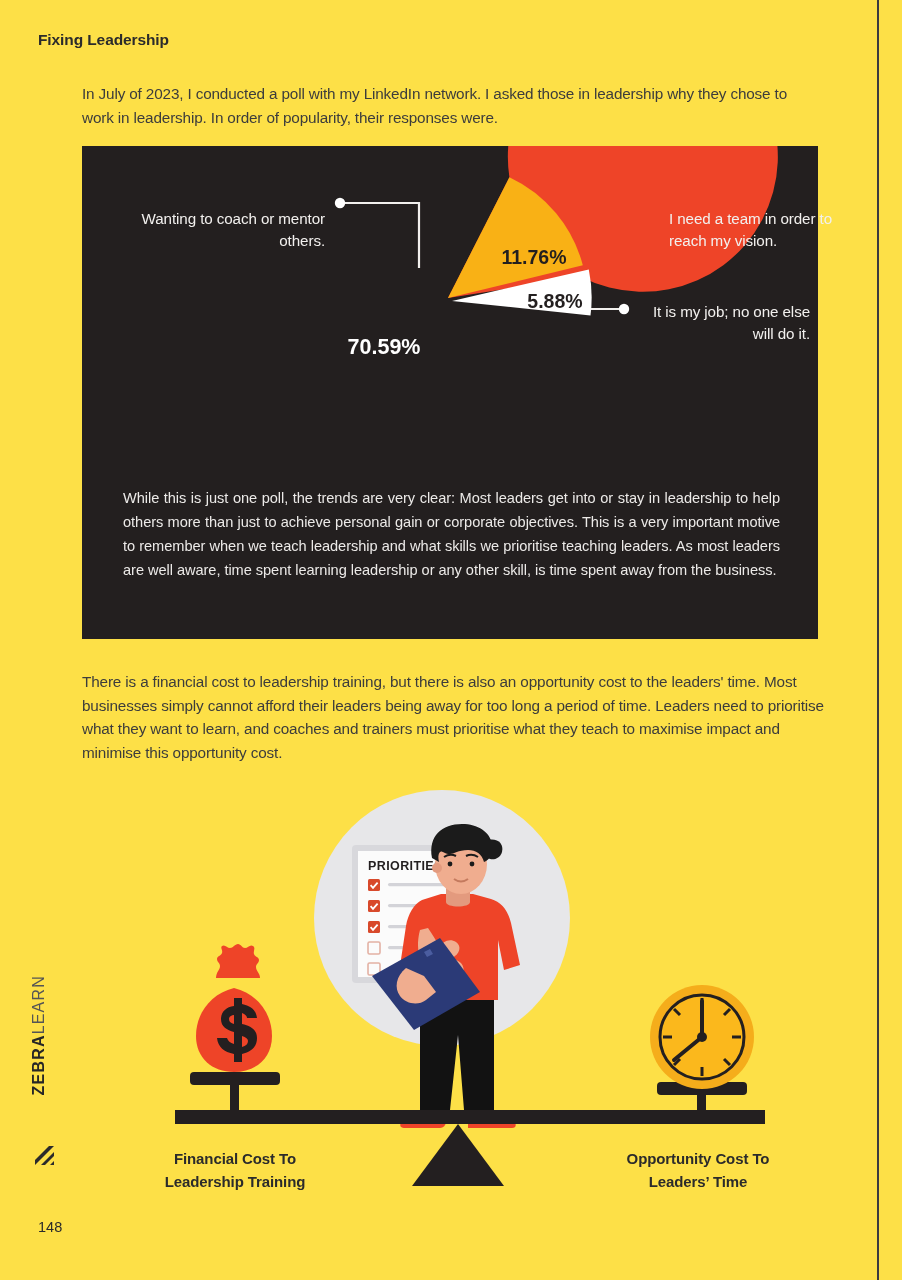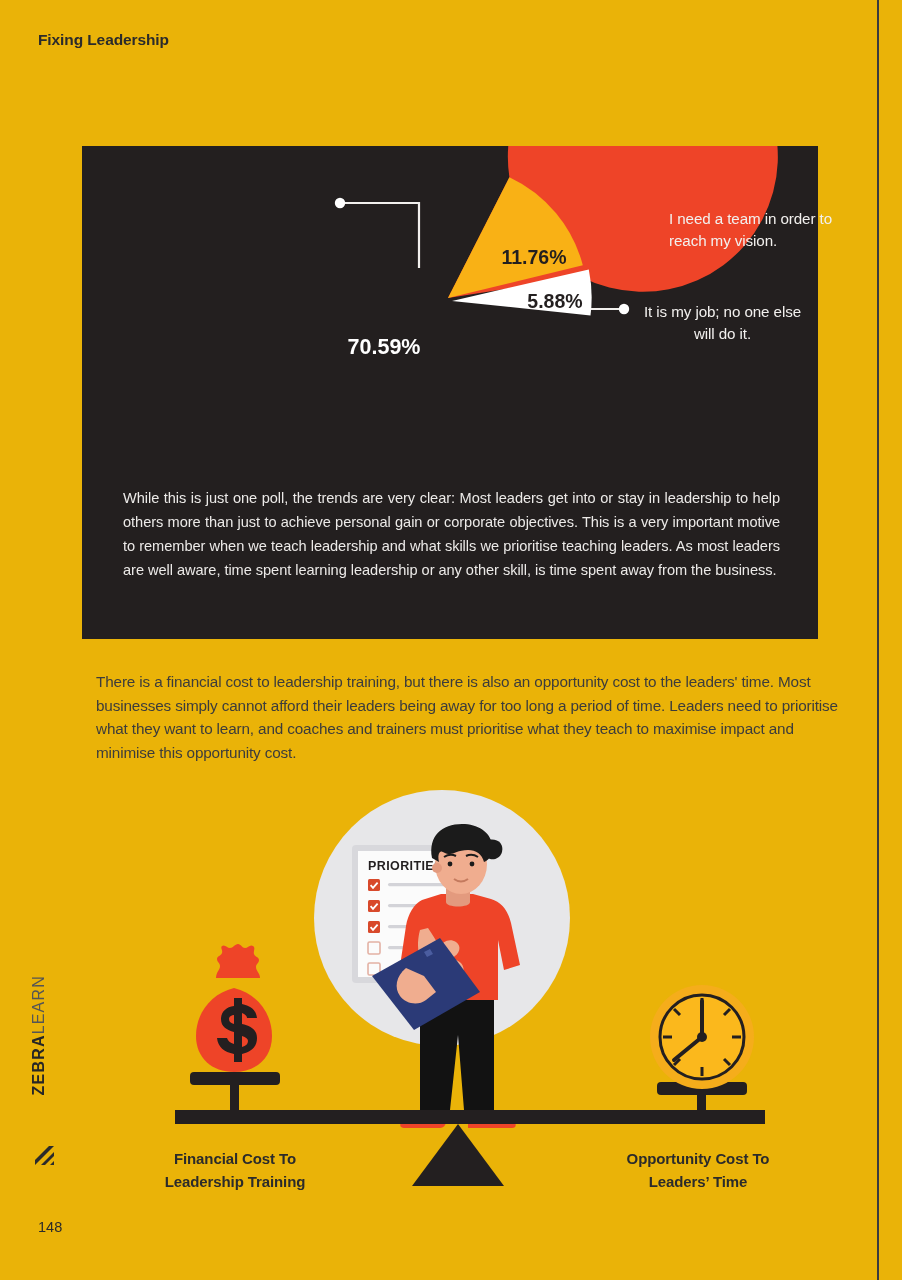--- a/index.html
+++ b/index.html
@@ -2,21 +2,21 @@
 <html><head>
 <meta charset="utf-8">
 <style>
   html,body{margin:0;padding:0;background:#ffffff;}
   body{
     width:902px;height:1280px;position:relative;overflow:hidden;
     font-family:"Liberation Sans","DejaVu Sans",sans-serif;
     color:#2b2b2b;
     -webkit-font-smoothing:antialiased;
   }
-  .page{position:absolute;inset:0;background:#eab308;}
+  .page{position:absolute;inset:0;background:#fde047;}
   .right-rule{position:absolute;top:0;right:23px;width:2px;height:1280px;background:#3a3a3f;}
 
   
   .chapter-title{
     position:absolute;left:38px;top:31px;
     font-size:15.5px;font-weight:bold;color:#2b2b2b;letter-spacing:-0.1px;
   }
 
   
   .intro{
@@ -30,31 +30,31 @@
     background:#231f1f;
   }
   .pie-wrap{position:absolute;left:0;top:0;width:736px;height:330px;}
   .pie-svg{position:absolute;left:0;top:0;}
 
   .lbl{
     position:absolute;color:#f2f0ee;font-size:15.2px;line-height:22px;letter-spacing:-0.1px;
   }
   .lbl-left{left:58px;top:62px;width:185px;text-align:right;}
   .lbl-r1{left:553px;top:62px;width:175px;text-align:left;margin-left:34px;}
-  .lbl-r2{left:553px;top:155px;width:175px;text-align:center;}
+  .lbl-r2{left:553px;top:155px;width:175px;text-align:right;}
 
   .panel-body{
     position:absolute;left:41px;top:340px;width:657px;
     font-size:14.6px;line-height:24px;color:#eceae8;text-align:justify;
     letter-spacing:-0.05px;
   }
 
   
   .para2{
-    position:absolute;left:96px;top:670px;width:745px;
+    position:absolute;left:82px;top:670px;width:745px;
     font-size:15.3px;line-height:23.5px;color:#3c3c3c;letter-spacing:-0.15px;
   }
 
   
   .illus{position:absolute;left:120px;top:780px;width:700px;height:420px;}
   .illus svg{display:block;}
 
   .scale-label{
     position:absolute;font-size:15px;font-weight:bold;color:#2b2b2b;
     line-height:23px;text-align:center;letter-spacing:-0.1px;
@@ -80,20 +80,21 @@
 </style>
 </head>
 <body>
 
 <div class="page">
 
   <div class="right-rule"></div>
 
   <div class="chapter-title">Fixing Leadership</div>
 
+  <div class="intro">In July of 2023, I conducted a poll with my LinkedIn network. I asked those in leadership why they chose to work in leadership. In order of popularity, their responses were.</div>
 
   <div class="panel">
 
     <div class="pie-wrap">
       <svg class="pie-svg" width="736" height="330" viewBox="0 0 736 330">
 
         <g stroke="#f2f0ee" stroke-width="2.2" fill="none">
           <path d="M 263 57 H 337 V 122"></path>
         </g>
         <circle cx="258" cy="57" r="5.2" fill="#ffffff"></circle>
@@ -122,20 +123,21 @@
                  L 506.8 123.4
                  A 140 140 0 0 1 508.5 169.5
                  Z"></path>
 
         <text x="302" y="208" fill="#ffffff" font-family="Liberation Sans, sans-serif" font-size="21.5" font-weight="bold" text-anchor="middle">70.59%</text>
         <text x="452" y="118" fill="#231f1f" font-family="Liberation Sans, sans-serif" font-size="19.5" font-weight="bold" text-anchor="middle">11.76%</text>
         <text x="473" y="162" fill="#231f1f" font-family="Liberation Sans, sans-serif" font-size="19.5" font-weight="bold" text-anchor="middle">5.88%</text>
       </svg>
     </div>
 
+    <div class="lbl lbl-left">Wanting to coach or mentor others.</div>
     <div class="lbl lbl-r1">I need a team in order to reach my vision.</div>
     <div class="lbl lbl-r2">It is  my job; no one else will do it.</div>
 
     <div class="panel-body">While this is just one poll, the trends are very clear: Most leaders get into or stay in leadership to help others more than just to achieve personal gain or corporate objectives. This is a very important motive to remember when we teach leadership and what skills we prioritise teaching leaders. As most leaders are well aware, time spent learning leadership or any other skill, is time spent away from the business.</div>
   </div>
 
   <div class="para2">There is a financial cost to leadership training, but there is also an opportunity cost to the leaders' time. Most businesses simply cannot afford their leaders being away for too long a period of time. Leaders need to prioritise what they want to learn, and coaches and trainers must prioritise what they teach to maximise impact and minimise this opportunity cost.</div>
 
   <div class="illus">
     <svg width="700" height="420" viewBox="0 0 700 420">

